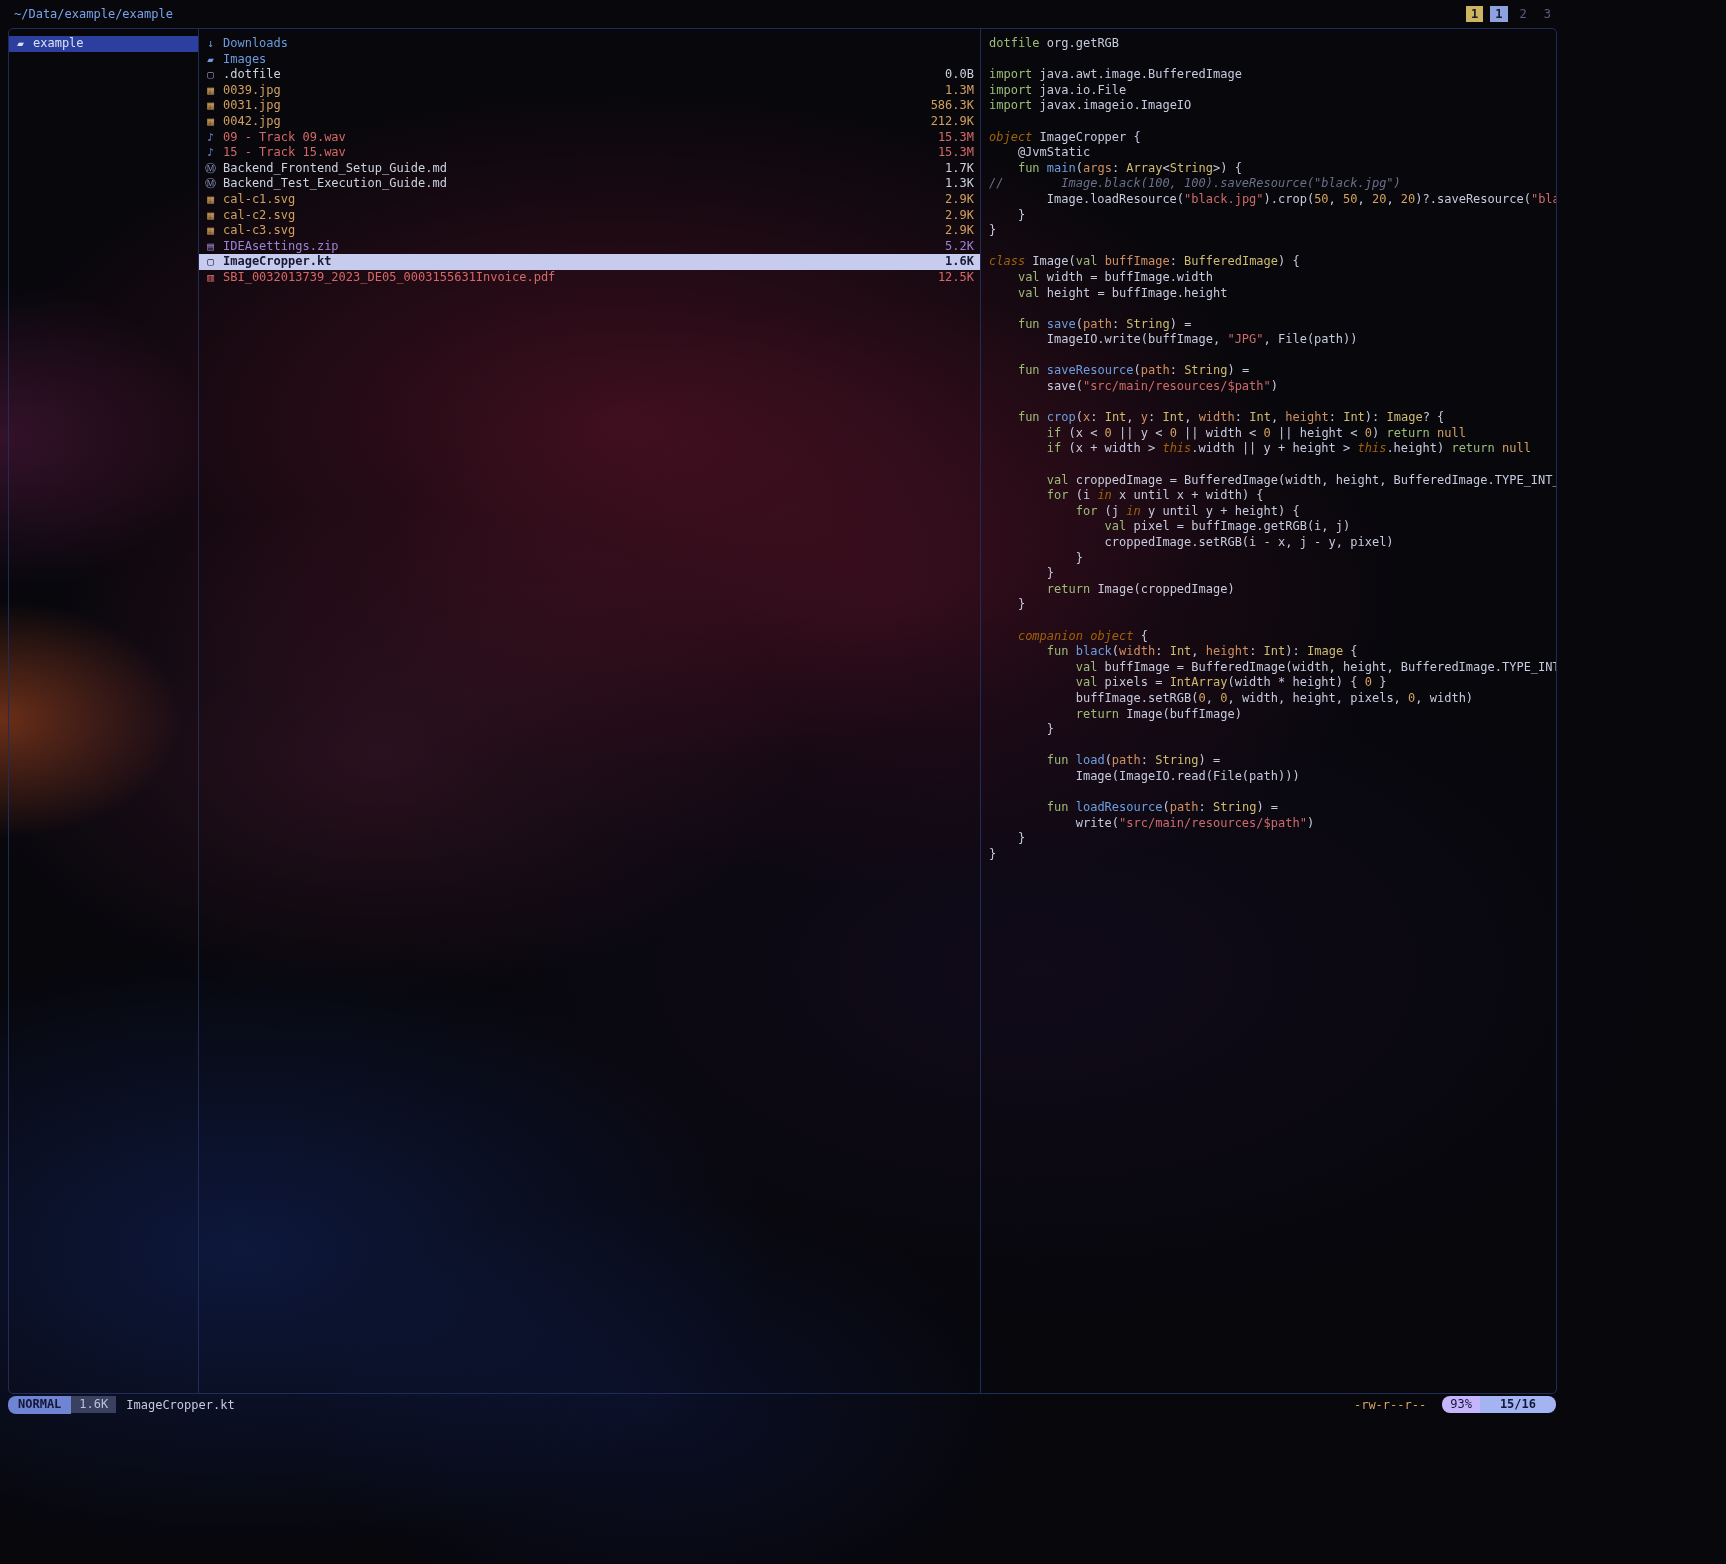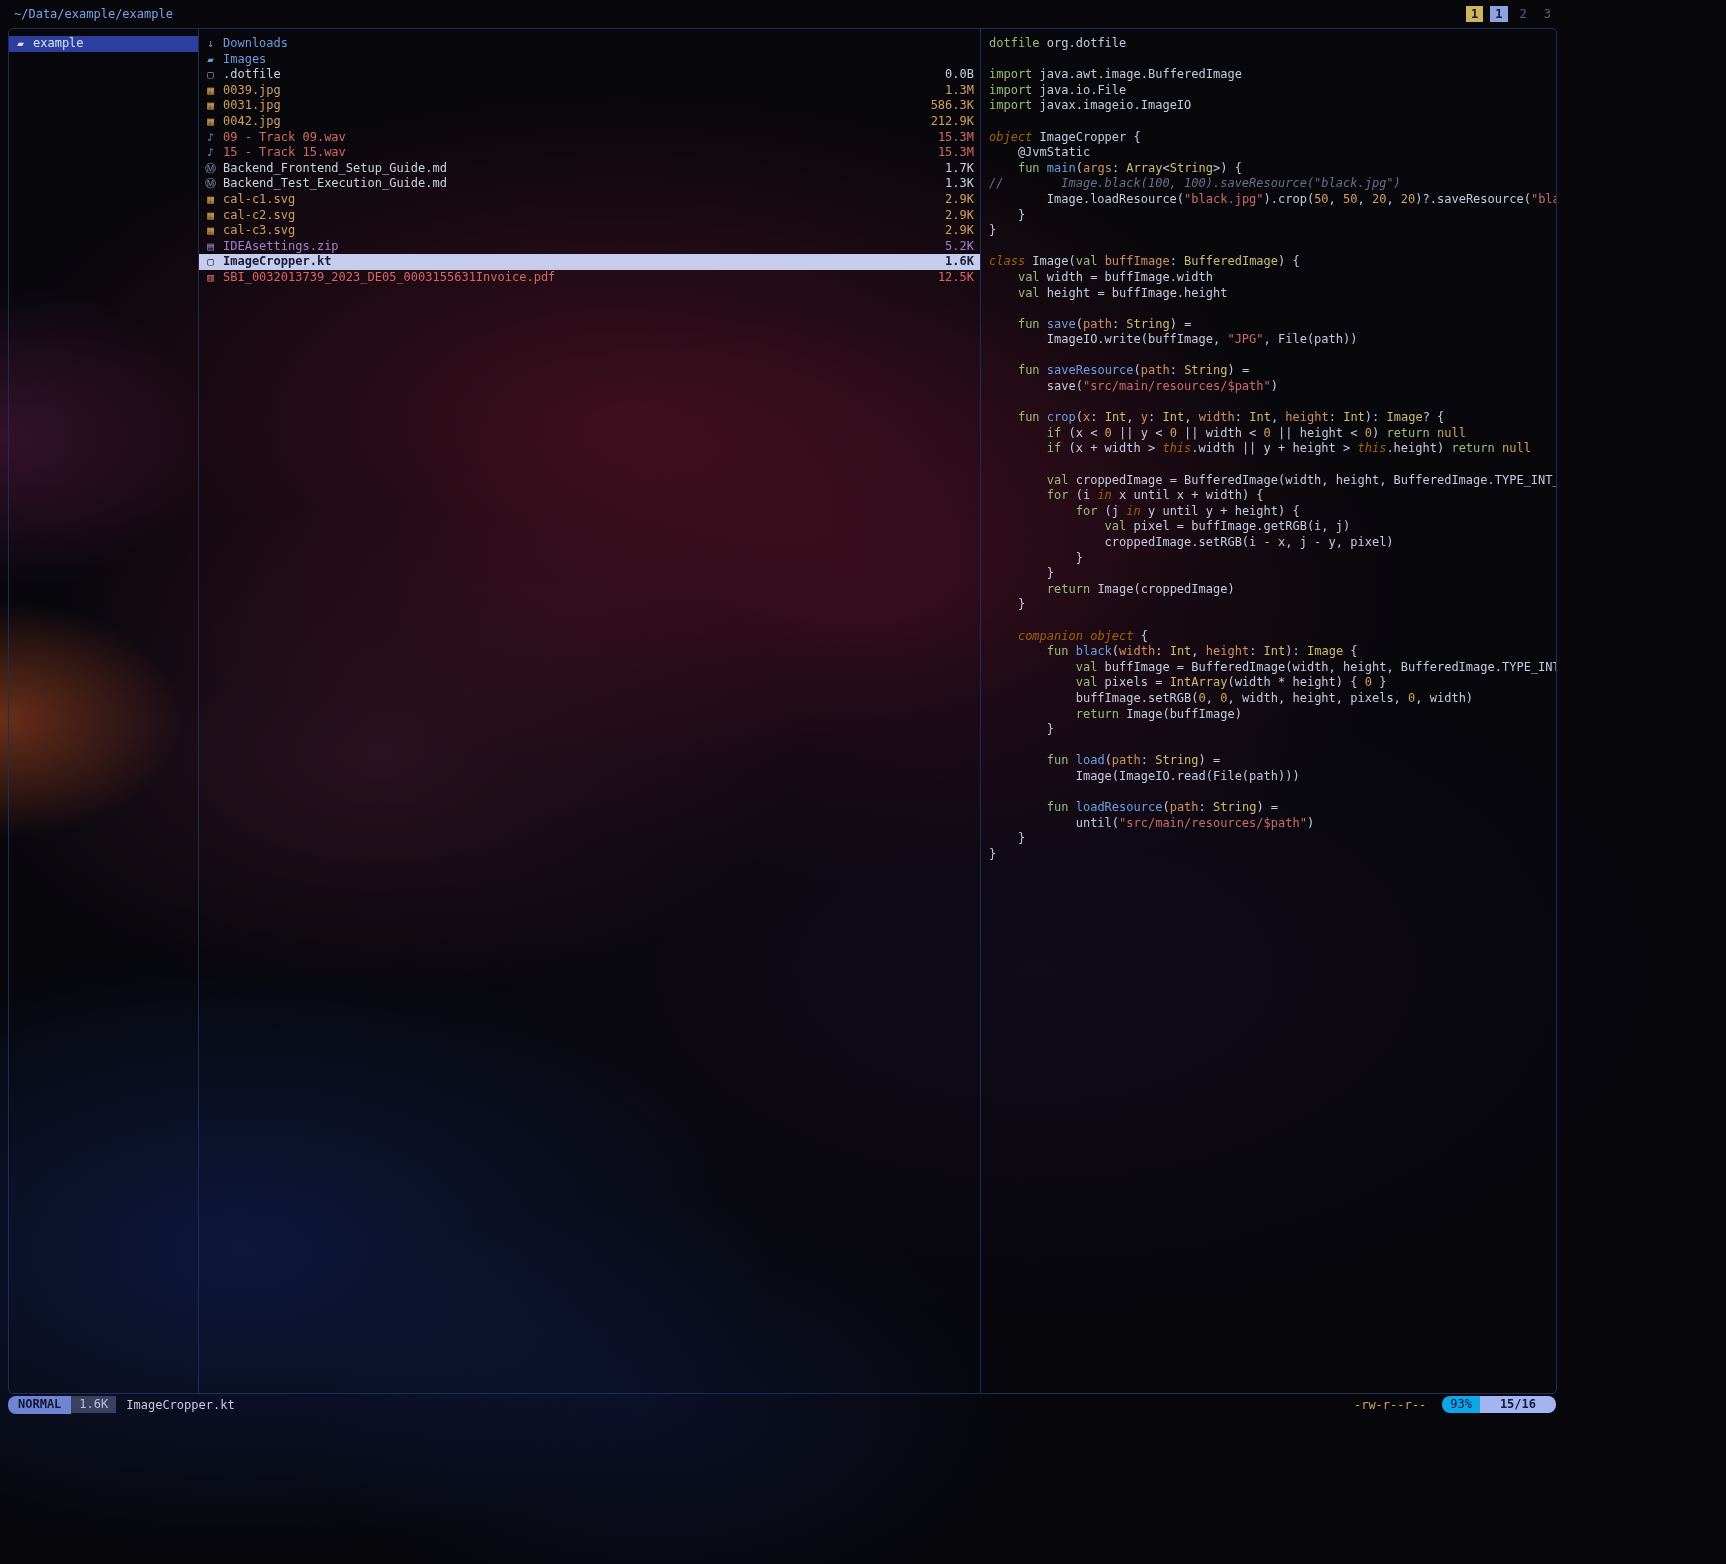--- a/index.html
+++ b/index.html
@@ -82,21 +82,21 @@
   .statusbar {
     position:absolute; left:8px; top:1396px; width:1548px; height:17px;
     display:flex; align-items:center;
   }
   .sb-left  { display:flex; align-items:center; }
   .sb-right { margin-left:auto; display:flex; align-items:center; }
   .badge-mode    { background:#6f84d2; color:#131838; padding:0 10px; border-radius:8px 0 0 8px; height:18px; line-height:17px; font-weight:bold; }
   .badge-size    { background:#3a4160; color:#b9c0da; padding:0 8px; height:17px; line-height:17px; }
   .sb-filename   { margin-left:10px; color:#c6cade; }
   .sb-perms      { color:#d4a35f; margin-right:16px; }
-  .badge-percent { background:#0ea5e9; color:#131838; padding:0 8px; height:17px; line-height:17px; border-radius:8px 0 0 8px; }
+  .badge-percent { background:#c4b5fd; color:#131838; padding:0 8px; height:17px; line-height:17px; border-radius:8px 0 0 8px; }
   .badge-pos     { background:#a4b4f2; color:#131838; padding:0 20px; height:17px; line-height:17px; border-radius:0 8px 8px 0; font-weight:bold; }
 </style>
 </head>
 <body>
 
 <div class="screen">
 
   <div class="topbar">
     <span class="path">~/Data/example/example</span>
   </div>
@@ -192,21 +192,21 @@
           <span class="row-size">1.6K</span>
         </div>
         <div class="file-row t-pdf">
           <span class="row-icon">▥</span>
           <span class="row-name">SBI_0032013739_2023_DE05_0003155631Invoice.pdf</span>
           <span class="row-size">12.5K</span>
         </div>
       </div>
     <div class="pane pane-preview">
       <div class="code">
-          <div class="code-line"><span class="tok-kw">dotfile</span><span class="tok-p"> org.dotfile</span></div>
+          <div class="code-line"><span class="tok-kw">dotfile</span><span class="tok-p"> org.getRGB</span></div>
           <div class="code-line"></div>
           <div class="code-line"><span class="tok-kw">import</span><span class="tok-p"> java.awt.image.BufferedImage</span></div>
           <div class="code-line"><span class="tok-kw">import</span><span class="tok-p"> java.io.File</span></div>
           <div class="code-line"><span class="tok-kw">import</span><span class="tok-p"> javax.imageio.ImageIO</span></div>
           <div class="code-line"></div>
           <div class="code-line"><span class="tok-kw2">object</span><span class="tok-p"> ImageCropper {</span></div>
           <div class="code-line"><span class="tok-p">    @JvmStatic</span></div>
           <div class="code-line"><span class="tok-p">    </span><span class="tok-kw">fun</span><span class="tok-p"> </span><span class="tok-fn">main</span><span class="tok-p">(</span><span class="tok-pr">args</span><span class="tok-p">: </span><span class="tok-ty">Array</span><span class="tok-p">&lt;</span><span class="tok-ty">String</span><span class="tok-p">&gt;) {</span></div>
           <div class="code-line"><span class="tok-cm">//        Image.black(100, 100).saveResource("black.jpg")</span></div>
           <div class="code-line"><span class="tok-p">        Image.loadResource(</span><span class="tok-st">"black.jpg"</span><span class="tok-p">).crop(</span><span class="tok-nm">50</span><span class="tok-p">, </span><span class="tok-nm">50</span><span class="tok-p">, </span><span class="tok-nm">20</span><span class="tok-p">, </span><span class="tok-nm">20</span><span class="tok-p">)?.saveResource(</span><span class="tok-st">"blackCropped.</span></div>
@@ -242,21 +242,21 @@
           <div class="code-line"><span class="tok-p">            </span><span class="tok-kw">val</span><span class="tok-p"> buffImage = BufferedImage(width, height, BufferedImage.TYPE_INT_RGB)</span></div>
           <div class="code-line"><span class="tok-p">            </span><span class="tok-kw">val</span><span class="tok-p"> pixels = </span><span class="tok-ty">IntArray</span><span class="tok-p">(width * height) { </span><span class="tok-nm">0</span><span class="tok-p"> }</span></div>
           <div class="code-line"><span class="tok-p">            buffImage.setRGB(</span><span class="tok-nm">0</span><span class="tok-p">, </span><span class="tok-nm">0</span><span class="tok-p">, width, height, pixels, </span><span class="tok-nm">0</span><span class="tok-p">, width)</span></div>
           <div class="code-line"><span class="tok-p">            </span><span class="tok-kw">return</span><span class="tok-p"> Image(buffImage)</span></div>
           <div class="code-line"><span class="tok-p">        }</span></div>
           <div class="code-line"></div>
           <div class="code-line"><span class="tok-p">        </span><span class="tok-kw">fun</span><span class="tok-p"> </span><span class="tok-fn">load</span><span class="tok-p">(</span><span class="tok-pr">path</span><span class="tok-p">: </span><span class="tok-ty">String</span><span class="tok-p">) =</span></div>
           <div class="code-line"><span class="tok-p">            Image(ImageIO.read(File(path)))</span></div>
           <div class="code-line"></div>
           <div class="code-line"><span class="tok-p">        </span><span class="tok-kw">fun</span><span class="tok-p"> </span><span class="tok-fn">loadResource</span><span class="tok-p">(</span><span class="tok-pr">path</span><span class="tok-p">: </span><span class="tok-ty">String</span><span class="tok-p">) =</span></div>
-          <div class="code-line"><span class="tok-p">            until(</span><span class="tok-st">"src/main/resources/$path"</span><span class="tok-p">)</span></div>
+          <div class="code-line"><span class="tok-p">            write(</span><span class="tok-st">"src/main/resources/$path"</span><span class="tok-p">)</span></div>
           <div class="code-line"><span class="tok-p">    }</span></div>
           <div class="code-line"><span class="tok-p">}</span></div>
         </div>
     </div>
   </div>
 
   <div class="statusbar">
     <div class="sb-left">
       <span class="badge-mode">NORMAL</span>
       <span class="badge-size">1.6K</span>

